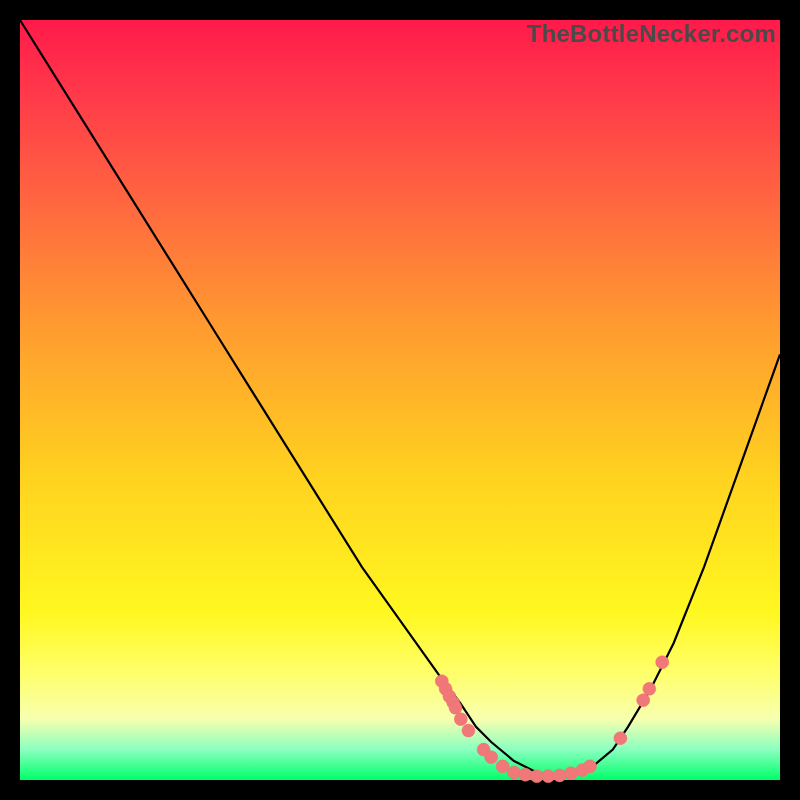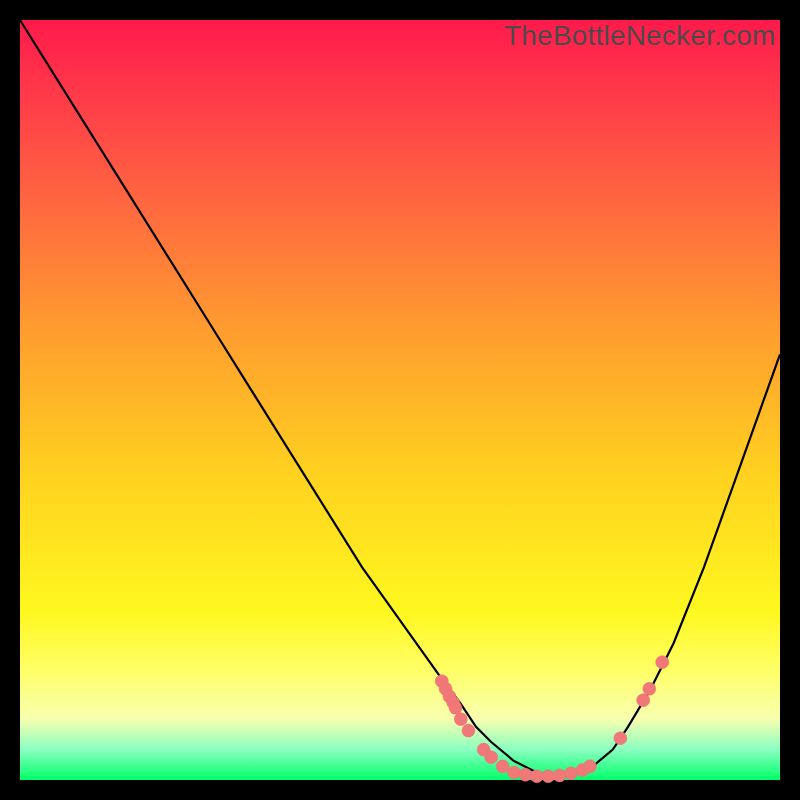--- a/index.html
+++ b/index.html
@@ -36,22 +36,22 @@
       #f7ffb0 92%,
       #8affc0 96%,
       #00ff6a 100%
     );
   }
   .watermark {
     position: absolute;
     top: 0;
     right: 4px;
     color: #4a4a4a;
-    font-size: 28px;
-    font-weight: 400;
+    font-size: 24px;
+    font-weight: 700;
     letter-spacing: 0.2px;
     user-select: none;
   }
   svg.curve {
     position: absolute;
     left: 0;
     top: 0;
     width: 760px;
     height: 760px;
     overflow: visible;

